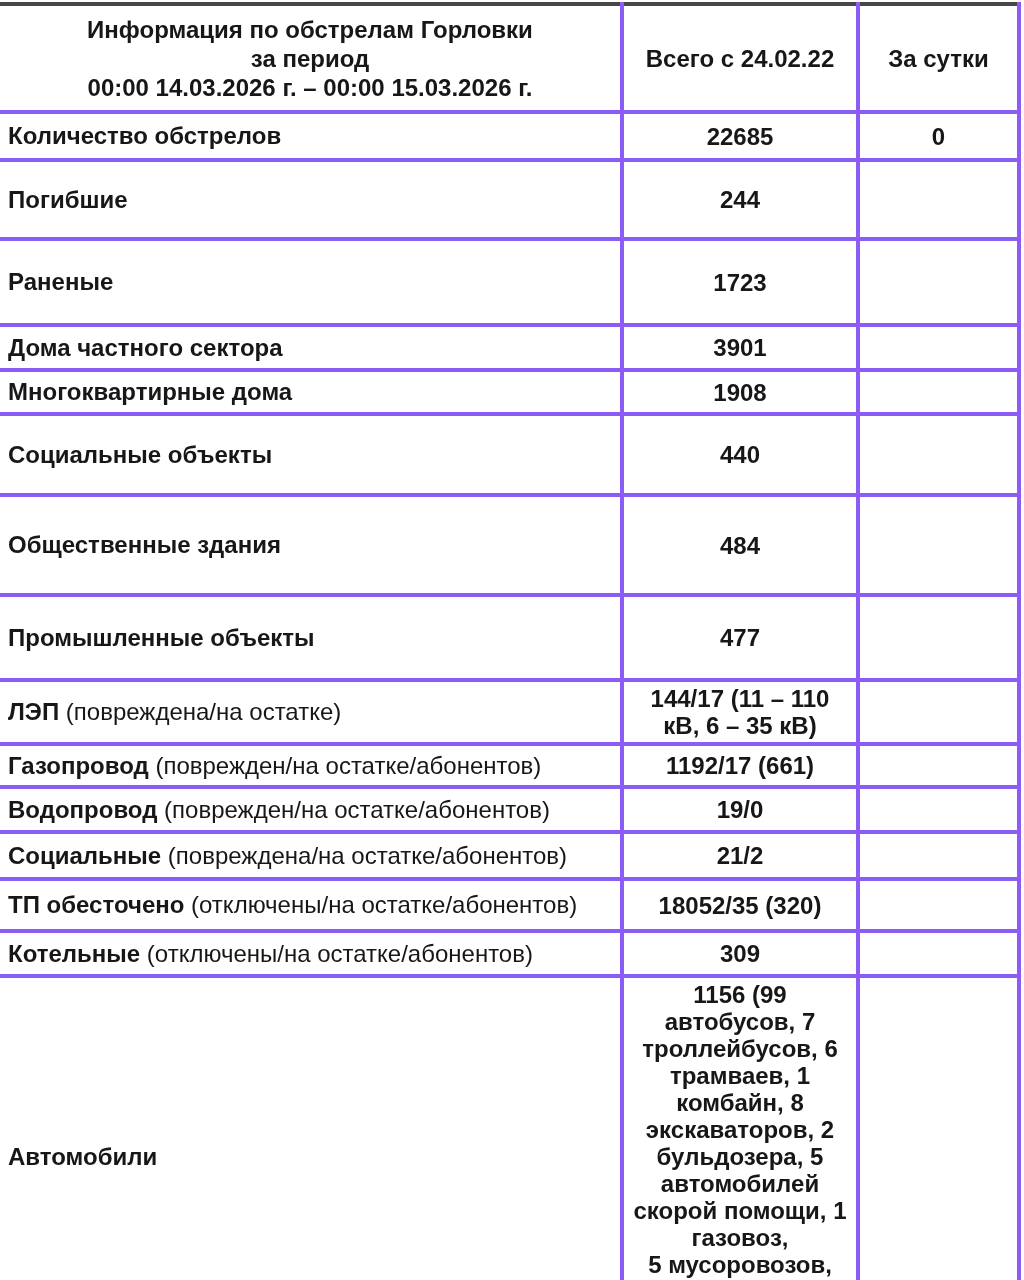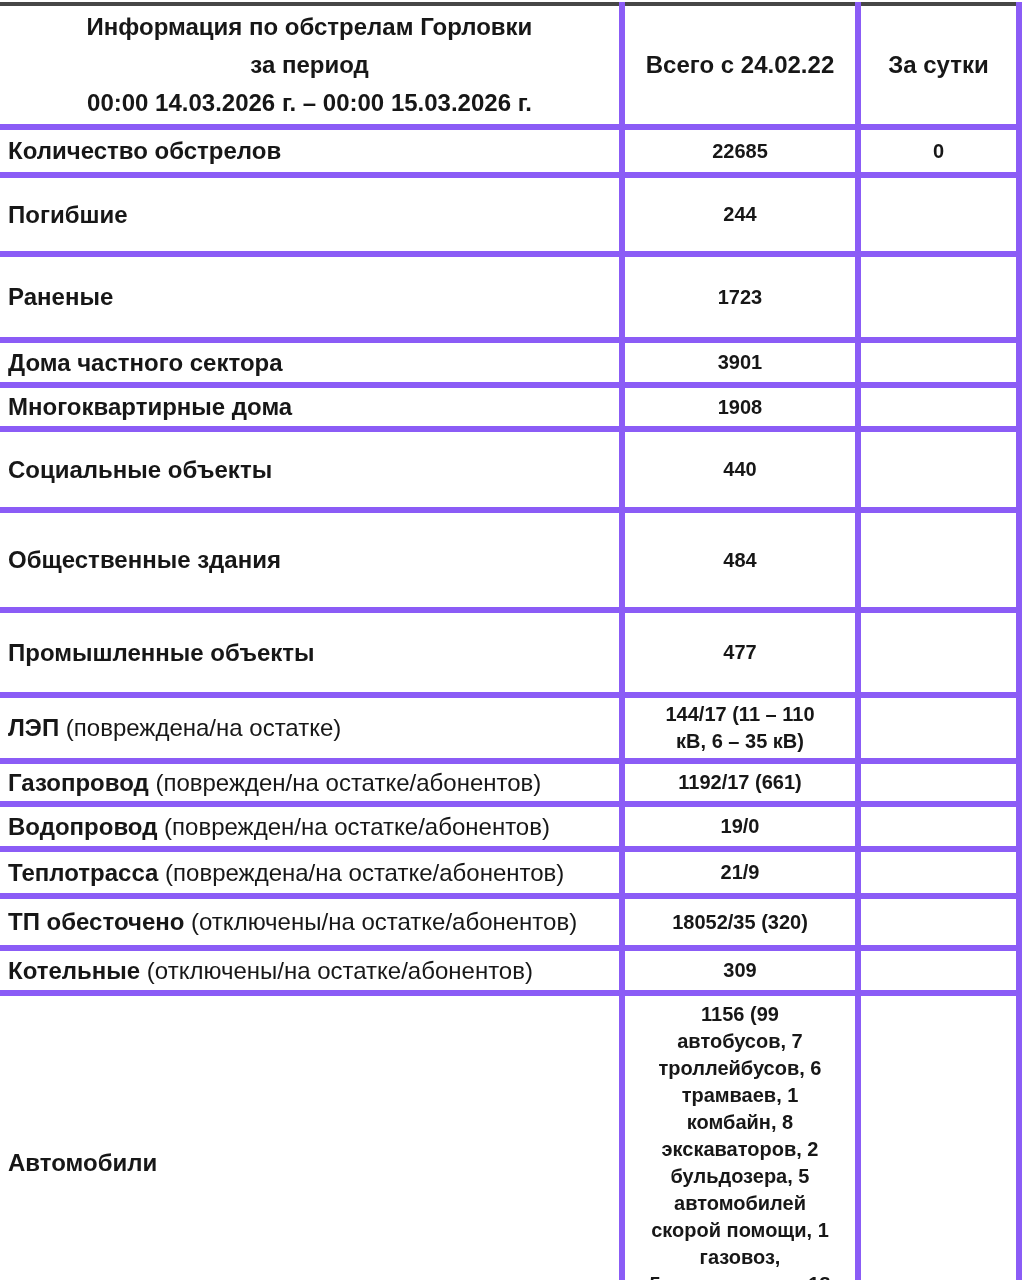--- a/index.html
+++ b/index.html
@@ -11,48 +11,48 @@
     color: #171717;
     overflow: hidden;
   }
   table.report {
     border-collapse: collapse;
     table-layout: fixed;
     width: 1019px;
     margin-top: 2px;
   }
   table.report th, table.report td {
-    border: 6px solid #8b5cf6;
+    border: 4px solid #8b5cf6;
     vertical-align: middle;
     overflow: hidden;
   }
   
   table.report tr > *:first-child { border-left: none; }
   table.report thead th { border-top: 4px solid #474747; }
   table.report tbody tr:last-child td { border-bottom: 4px solid #474747; }
 
   th.h-main, th.h-col {
     font-size: 24px;
     font-weight: 700;
     text-align: center;
     white-space: pre-line;
-    line-height: 38px;
+    line-height: 29px;
     padding: 2px 6px;
   }
   td.c-label {
     text-align: left;
     font-size: 24px;
     padding: 4px 12px 4px 8px;
     line-height: 28px;
   }
   td.c-label .lbl  { font-weight: 700; }
   td.c-label .note { font-weight: 400; }
   td.c-total, td.c-daily {
     text-align: center;
-    font-size: 20px;
+    font-size: 24px;
     font-weight: 700;
     line-height: 27px;
     white-space: pre-line;
     padding: 3px 8px;
   }
 </style>
 </head>
 <body>
 
 <table class="report">
@@ -144,23 +144,23 @@
   </tr>
       <tr style="height: 45px;">
     <td class="c-label">
       <span class="lbl">Водопровод</span><span class="note"> (поврежден/на остатке/абонентов)</span>
     </td>
     <td class="c-total">19/0</td>
     <td class="c-daily"></td>
   </tr>
       <tr style="height: 47px;">
     <td class="c-label">
-      <span class="lbl">Теплотрасса</span><span class="note"> (повреждена/на остатке/абонентов)</span>
+      <span class="lbl">Социальные</span><span class="note"> (повреждена/на остатке/абонентов)</span>
     </td>
-    <td class="c-total">21/9</td>
+    <td class="c-total">21/2</td>
     <td class="c-daily"></td>
   </tr>
       <tr style="height: 52px;">
     <td class="c-label">
       <span class="lbl">ТП обесточено</span><span class="note"> (отключены/на остатке/абонентов)</span>
     </td>
     <td class="c-total">18052/35 (320)</td>
     <td class="c-daily"></td>
   </tr>
       <tr style="height: 45px;">

